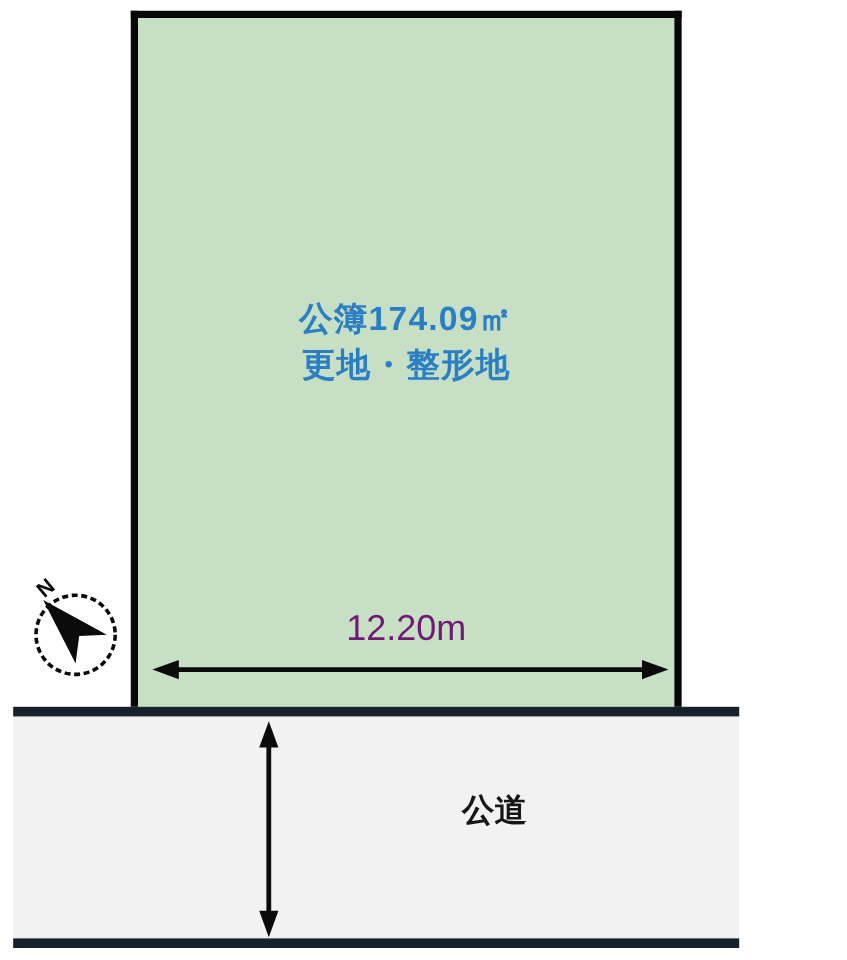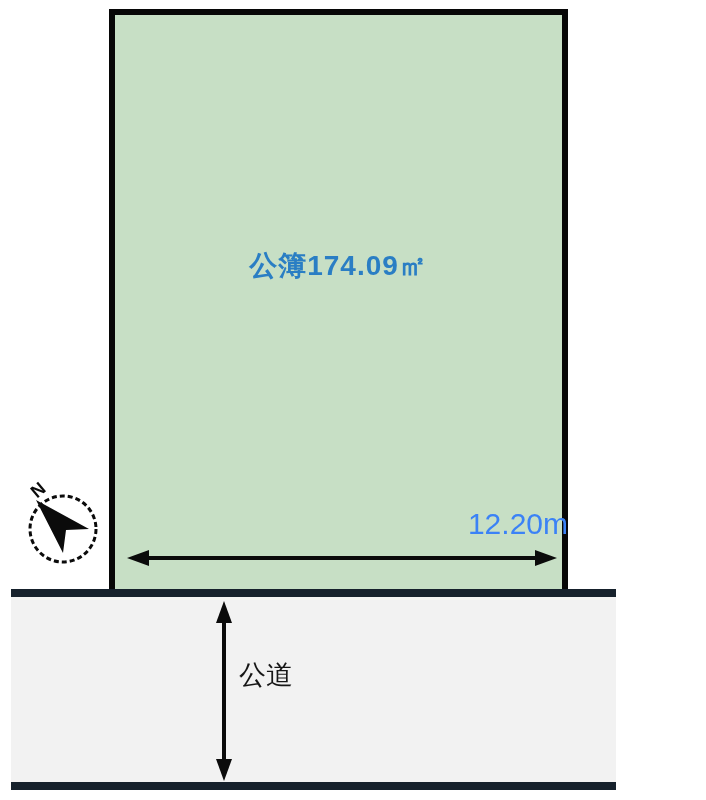--- a/index.html
+++ b/index.html
@@ -40,22 +40,22 @@
     line-height: 38px;
     letter-spacing: 1px;
     z-index: 3;
   }
   
   .frontage-label {
     position: absolute;
     left: 109px;
     top: 506px;
     width: 459px;
-    text-align: right;
-    color: #3b82f6;
+    text-align: center;
+    color: #701a75;
     font-size: 30px;
     font-weight: 400;
     line-height: 36px;
     z-index: 3;
   }
   .frontage-arrow {
     position: absolute;
     left: 126px;
     top: 548px;
     z-index: 3;
@@ -71,24 +71,24 @@
     background: #f2f2f2;
     border-top: 8px solid #16212c;
     border-bottom: 8px solid #16212c;
     z-index: 2;
   }
   .road-label {
     position: absolute;
     left: 239px;
     top: 660px;
     width: 200px;
-    text-align: left;
+    text-align: right;
     color: #161616;
     font-size: 27px;
-    font-weight: 400;
+    font-weight: 700;
     line-height: 31px;
     z-index: 3;
   }
   .road-width-arrow {
     position: absolute;
     left: 213px;
     top: 600px;
     z-index: 3;
   }
   
@@ -103,20 +103,21 @@
 </style>
 </head>
 <body>
 
 <div class="canvas">
 
   <div class="parcel"></div>
 
   <div class="parcel-label">
     <div>公簿174.09㎡</div>
+    <div>更地・整形地</div>
   </div>
 
   <div class="frontage-label">12.20m</div>
 
   <svg class="frontage-arrow" width="432" height="20" viewBox="0 0 432 20">
     <line x1="16" y1="10" x2="416" y2="10" class="stroke-dark" stroke-width="4"></line>
     <polygon points="1,10 23,2 23,18" class="fill-dark"></polygon>
     <polygon points="431,10 409,2 409,18" class="fill-dark"></polygon>
   </svg>
 

